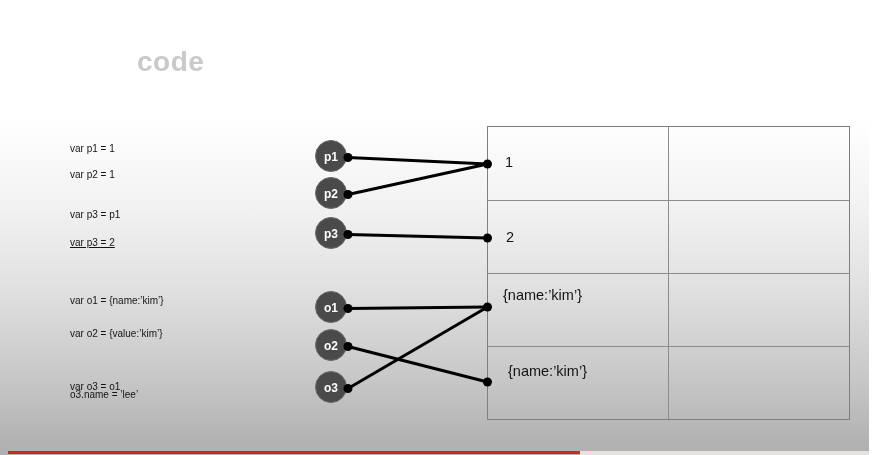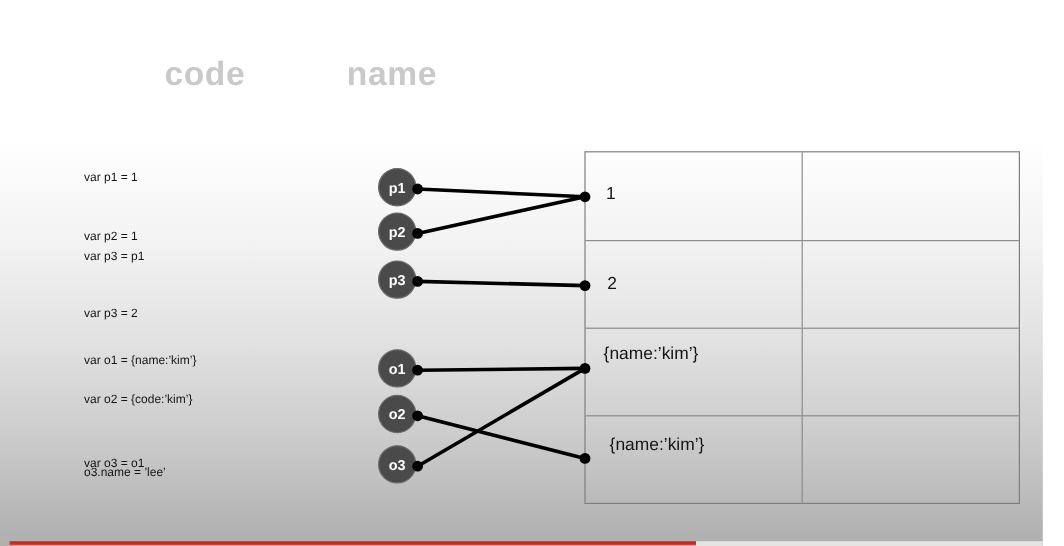--- a/index.html
+++ b/index.html
@@ -35,29 +35,28 @@
   .node-label{fill:#ffffff;font-family:"Liberation Sans",sans-serif;font-size:12px;font-weight:bold;}
   .seek-track{position:absolute;left:580px;right:0;bottom:0;height:4px;background:#e6e4e1;z-index:3;}
   .seek-played{position:absolute;left:8px;width:572px;bottom:1px;height:3px;background:#cd2a1e;z-index:3;}
 </style>
 </head>
 <body>
 
 <div class="stage">
 
   <span class="hdr hdr-code">code</span>
-  <span class="hdr hdr-name">name</span>
 
   <div id="code-col">
       <div class="code-line" style="top: 143px;">var p1 = 1</div>
-      <div class="code-line" style="top: 192px;">var p2 = 1</div>
+      <div class="code-line" style="top: 169px;">var p2 = 1</div>
       <div class="code-line" style="top: 209px;">var p3 = p1</div>
-      <div class="code-line" style="top: 256px;">var p3 = 2</div>
+      <div class="code-line" style="top: 237px; text-decoration: underline;">var p3 = 2</div>
       <div class="code-line" style="top: 295px; text-align: center;">var o1 = {name:’kim’}</div>
-      <div class="code-line" style="top: 328px;">var o2 = {code:’kim’}</div>
+      <div class="code-line" style="top: 328px;">var o2 = {value:’kim’}</div>
       <div class="code-line" style="top: 381px;">var o3 = o1</div>
       <div class="code-line" style="top: 389px;">o3.name = ’lee’</div>
     </div>
 
   <div class="value-table" id="value-table">
       <div class="vrow">
         <div class="vcell c1" style="padding-top: 27px; padding-left: 17px;">1</div>
         <div class="vcell c2"></div>
       </div>
       <div class="vrow">

